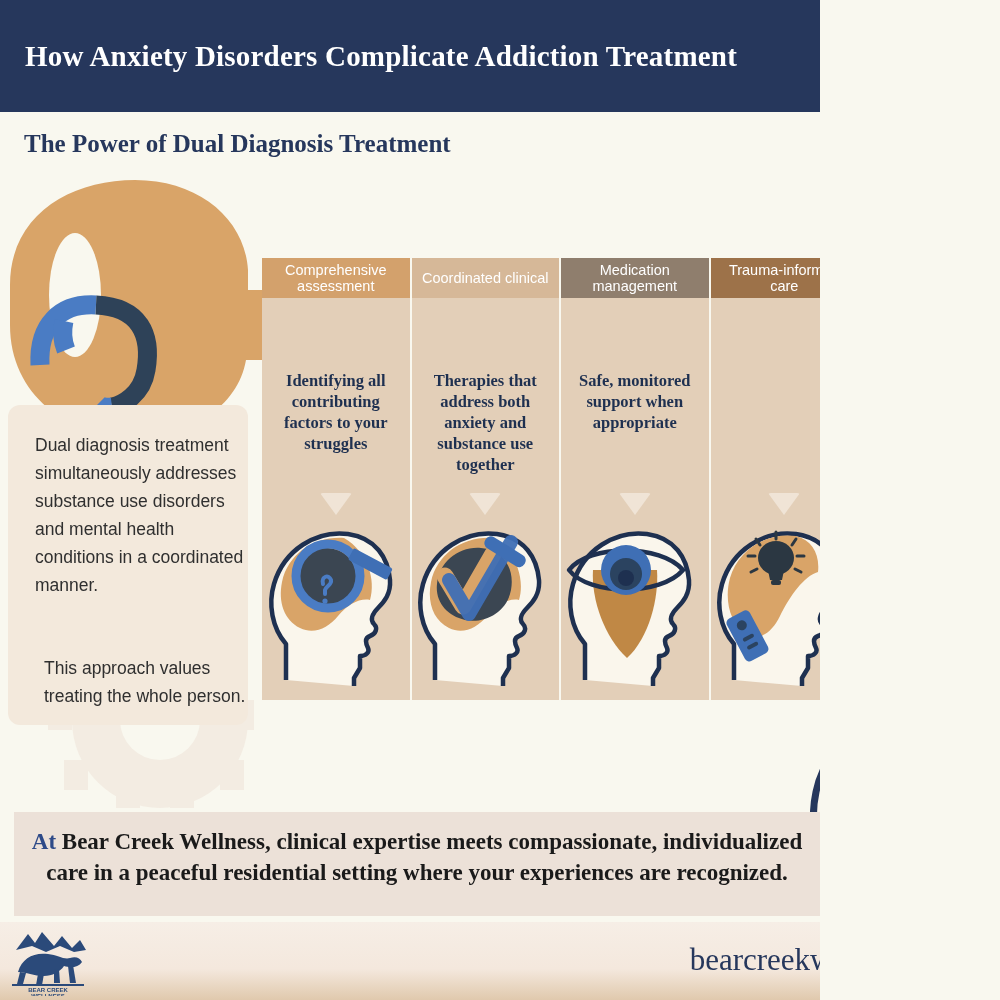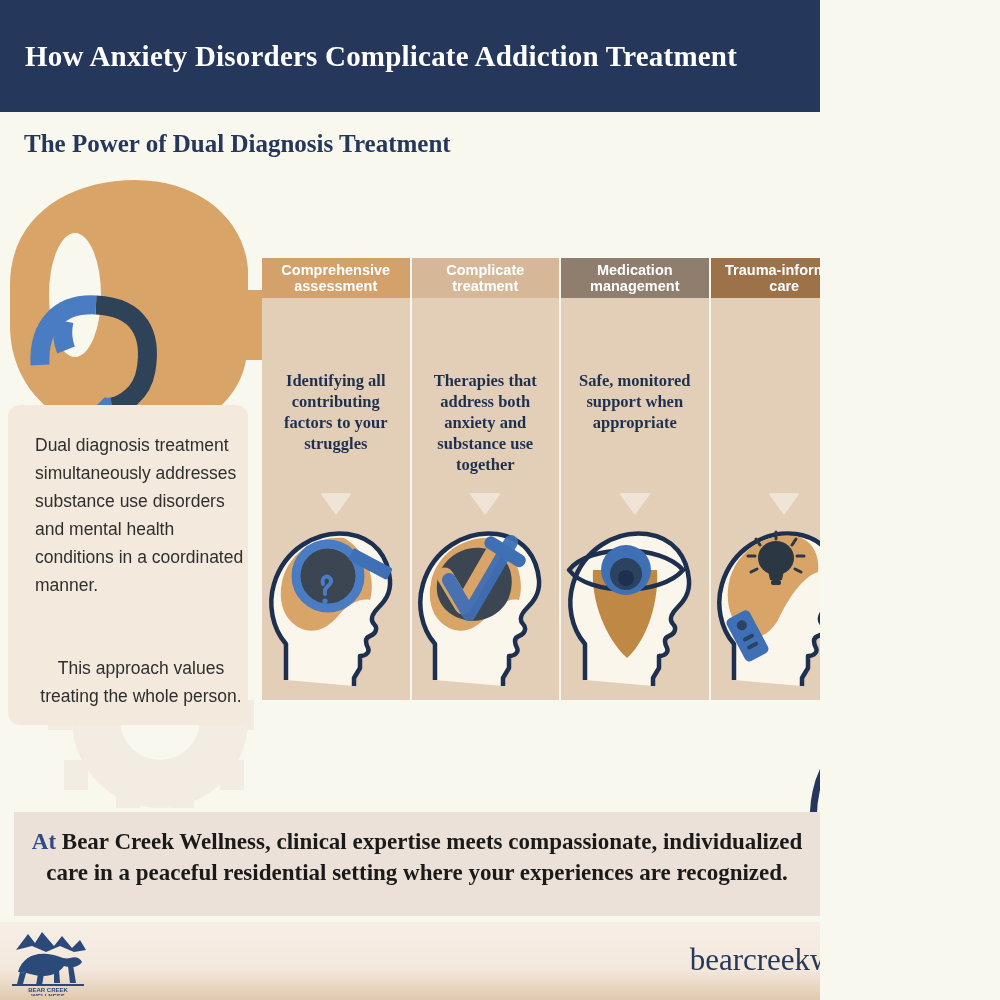--- a/index.html
+++ b/index.html
@@ -90,23 +90,22 @@
     font-size: 17.5px;
     line-height: 28px;
   }
   .left-card .p1 {
     position: absolute;
     left: 19px; top: 18px;
     width: 212px;
   }
   .left-card .p2 {
     position: absolute;
-    left: 19px; top: 241px;
+    left: 28px; top: 241px;
     width: 212px;
-    text-align: center;
   }
 
   
   .columns {
     position: absolute;
     left: 262px; top: 258px;
     width: 596px; height: 442px;
     display: flex;
   }
   .col {
@@ -119,21 +118,21 @@
   .col:last-child { margin-right: 0; }
   .col-head {
     height: 40px;
     display: flex;
     align-items: center;
     justify-content: center;
     text-align: center;
     color: #ffffff;
     font-family: "Liberation Sans", sans-serif;
     font-size: 14.5px;
-    font-weight: bold;
+    font-weight: normal;
     line-height: 16px;
     padding: 0 8px;
     box-sizing: border-box;
   }
   .col-body {
     flex: 1;
     background: #e3cfb8;
     position: relative;
   }
   .col-text {
@@ -302,21 +301,21 @@
                    C40 76 30 62 30 46 Z" fill="#3b4652"></path>
           <circle cx="62" cy="48" r="32" fill="none" stroke="#4a7cc4" stroke-width="9"></circle>
           <rect x="88" y="20" width="44" height="13" rx="2" fill="#3f6fb5" transform="rotate(28 88 20)"></rect>
           <path d="M57 56 C55 48 63 46 65 52 C66 57 60 58 59 62 L59 66" stroke="#4a7cc4" stroke-width="4" fill="none" stroke-linecap="round"></path>
           <circle cx="59" cy="73" r="2.6" fill="#4a7cc4"></circle>
         </svg>
       </div>
     </div>
 
     <div class="col">
-      <div class="col-head" style="background:#d6b898">Complicate treatment</div>
+      <div class="col-head" style="background:#d6b898">Coordinated clinical</div>
       <div class="col-body">
         <div class="col-text">Therapies that address both anxiety and substance use together</div>
         <div class="col-arrow"></div>
         <svg class="col-icon" width="140" height="160" viewBox="0 0 140 160">
           <path d="M20 152 L20 116 C6 100 2 76 8 56 C18 22 50 2 82 6 C110 10 122 30 124 52
                    C125 66 118 74 112 80 C106 86 104 92 108 96 C112 100 110 106 104 108
                    C98 110 100 116 102 120 C104 124 100 128 94 128 L94 140 L88 150 L88 158" fill="#faf6ec" stroke="#1e3050" stroke-width="4.5" stroke-linejoin="round"></path>
           <path d="M78 10 C48 8 22 26 16 54 C12 74 18 92 34 100 C48 107 62 100 72 88
                    C82 76 94 70 104 72 C110 52 102 24 78 10 Z" fill="#d9a468"></path>
           <path d="M22 56 C24 34 44 18 66 20 C88 22 100 40 96 62 C92 84 70 96 50 92

